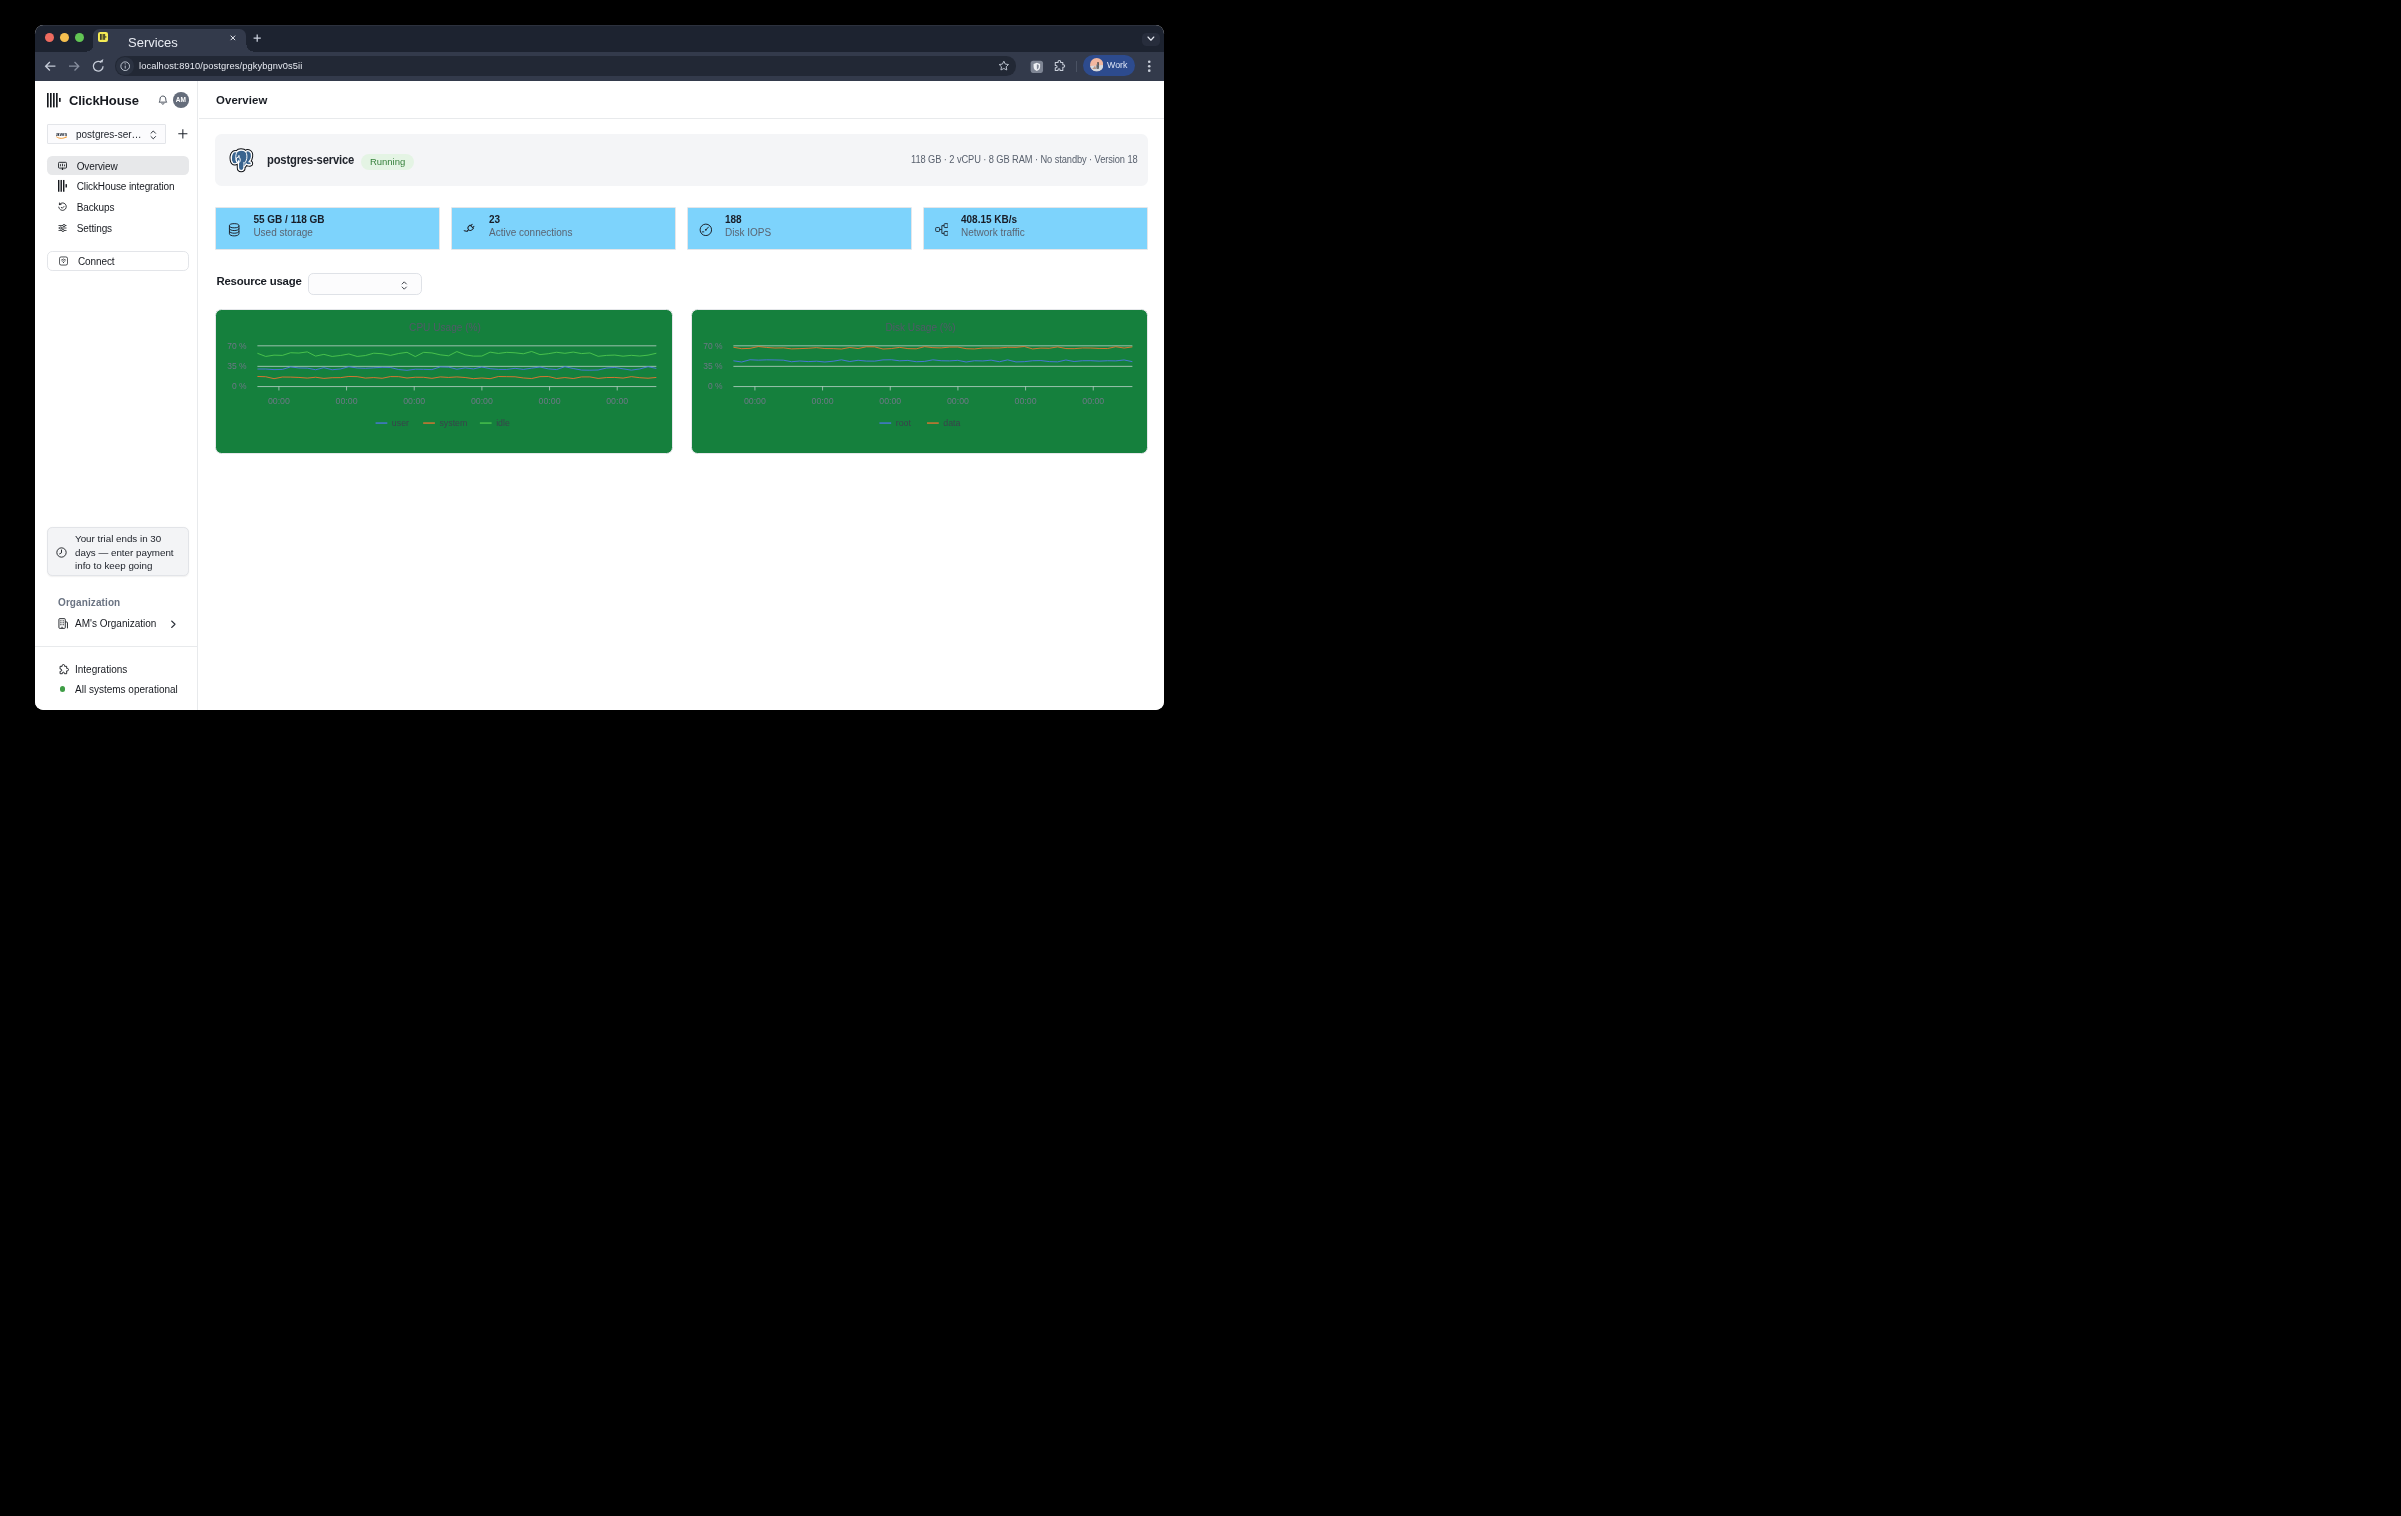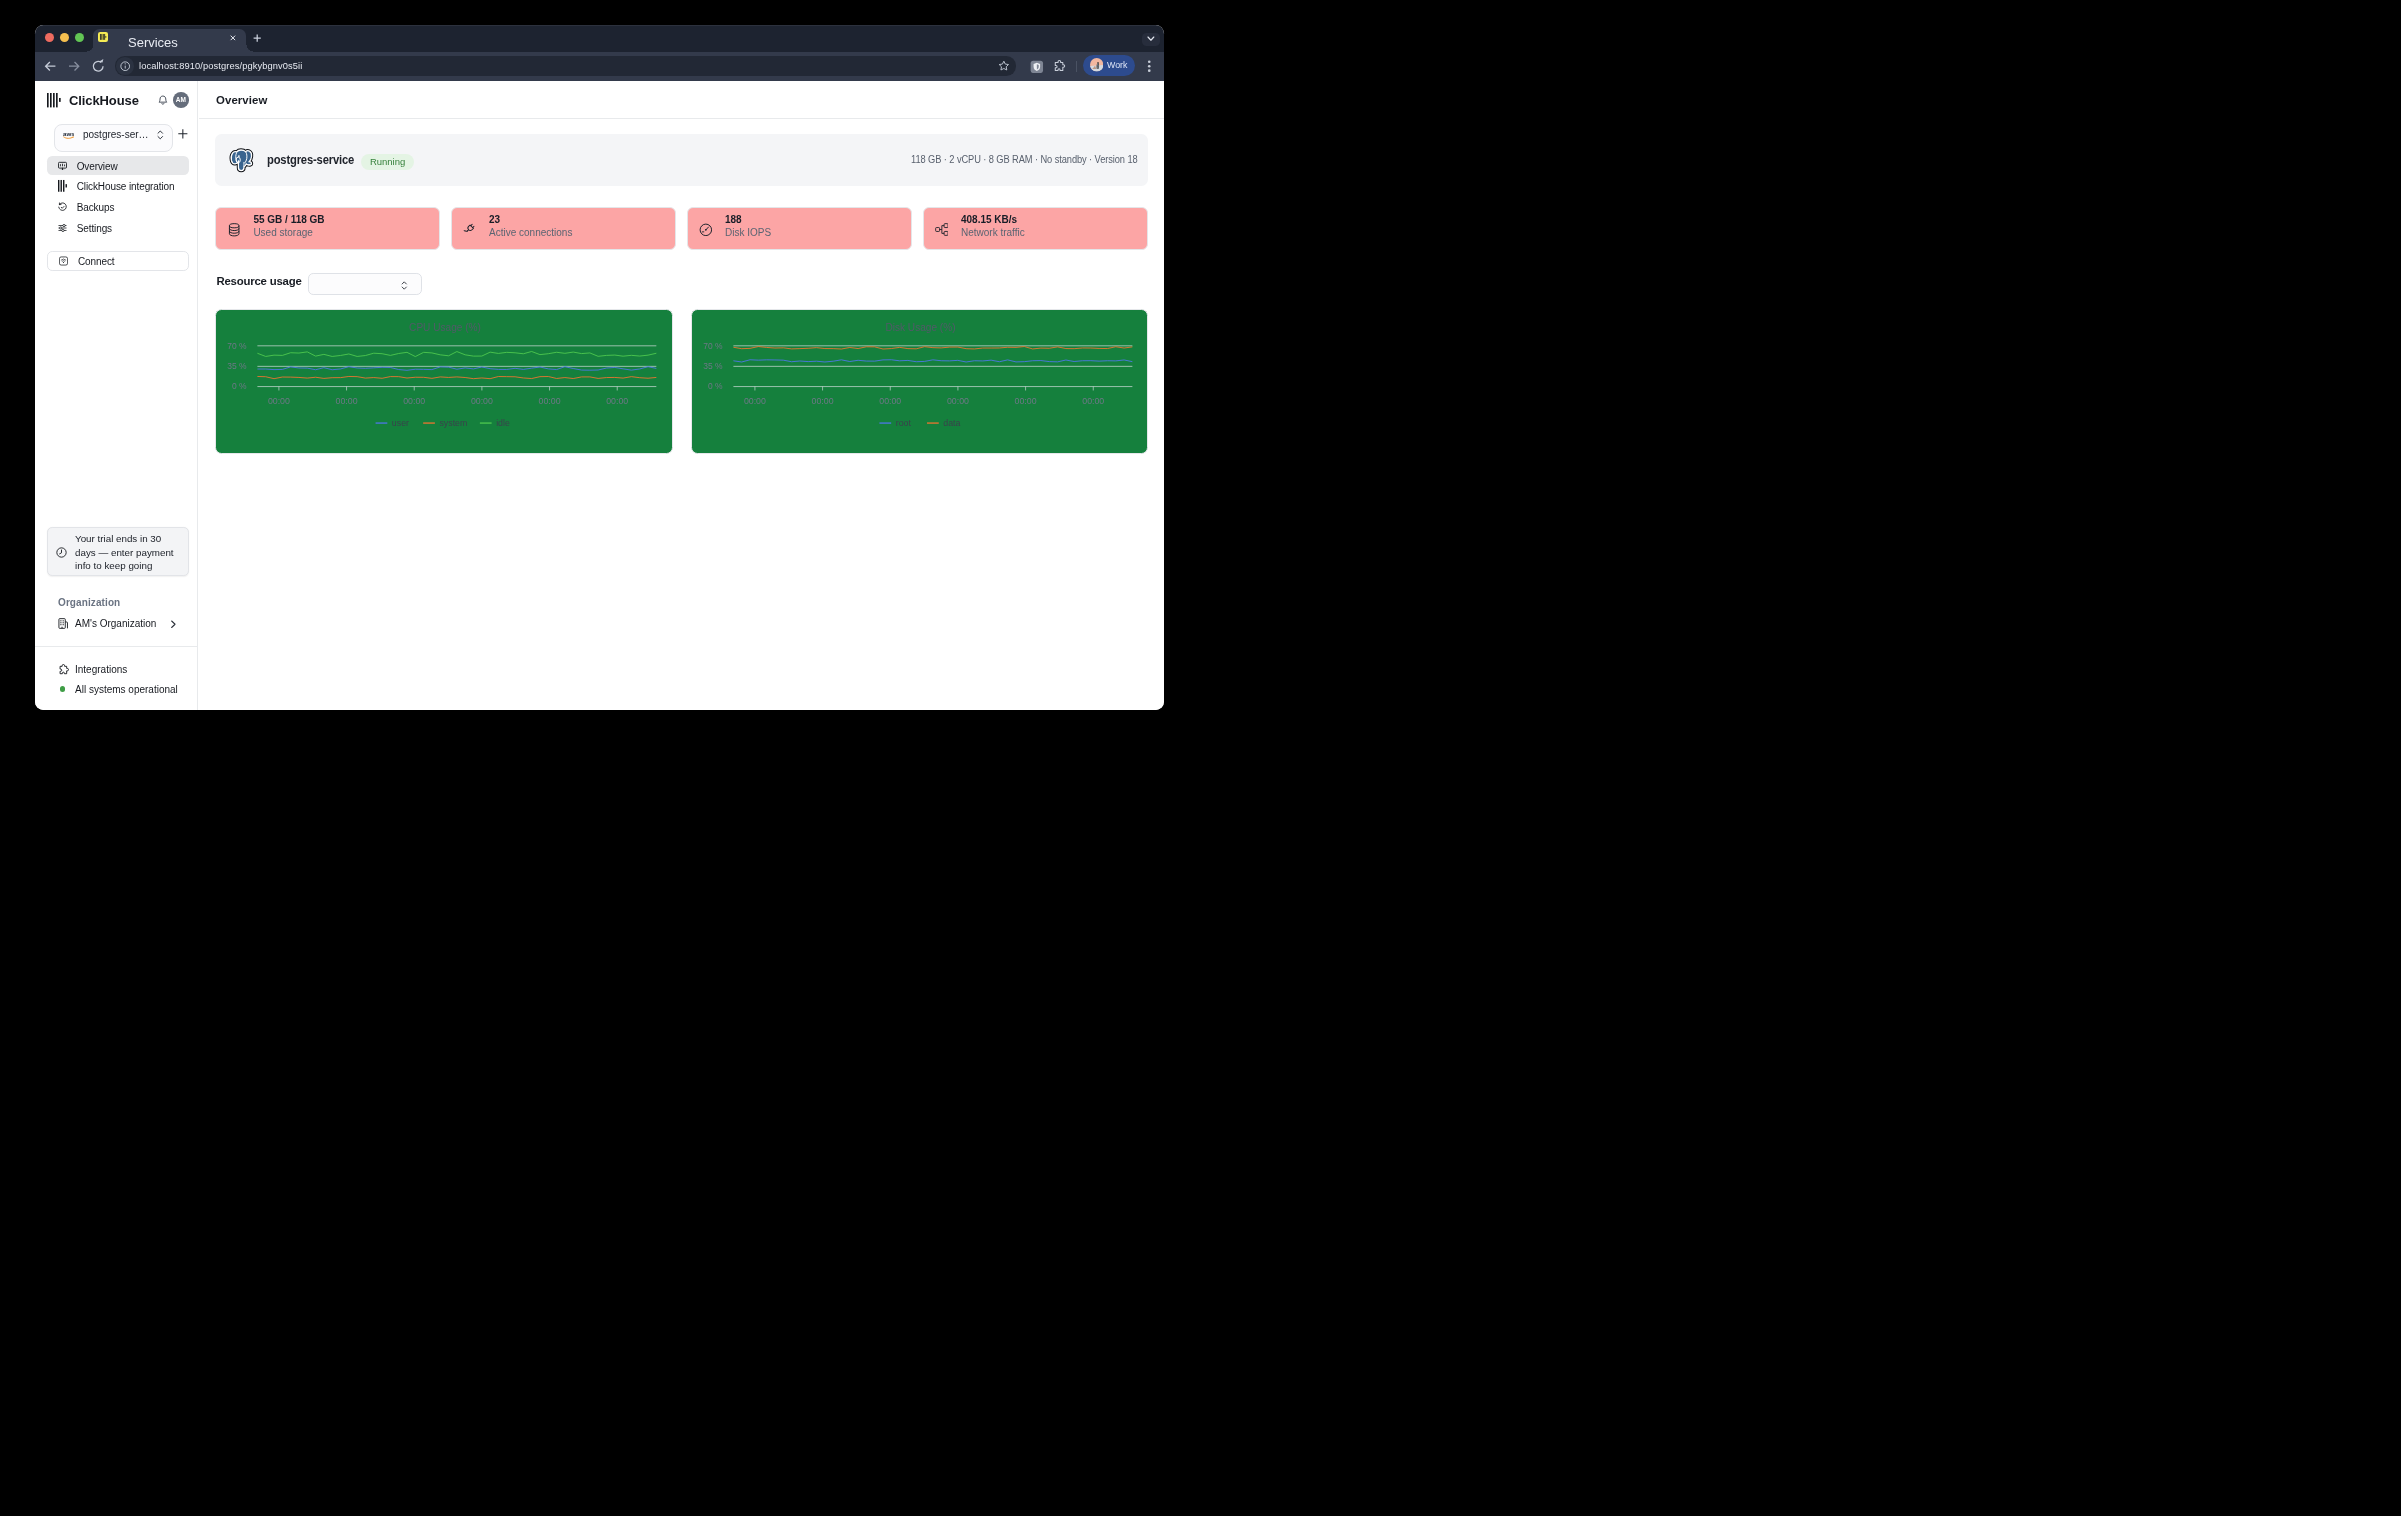--- a/index.html
+++ b/index.html
@@ -33,22 +33,22 @@
   .navitem.active { background:#e7e8ea; }
   .navlabel { position:absolute; left:30px; top:50%; transform:translateY(-50%);
     font-size:10px; color:#16191f; letter-spacing:-0.1px; white-space:nowrap; }
   .icx { position:absolute; left:11.2px; top:50%; transform:translateY(-50%); width:9px; height:9.8px; }
   .boxbtn { position:absolute; left:12px; width:142px; height:19.6px; border-radius:5.2px;
     border:0.7px solid #e3e5e9; background:#fff; }
   h1.pagetitle { position:absolute; left:17px; top:12.5px; font-size:11.4px; font-weight:700; color:#181c23; letter-spacing:0.1px;}
   .hdrline { position:absolute; left:0; top:37px; right:0; height:0.7px; background:#e8eaec; }
   .svccard { position:absolute; left:16.4px; top:53px; width:933px; height:52px;
     border-radius:6.5px; background:#f4f5f7; }
-  .mcard { position:absolute; top:126px; width:225px; height:43px; border-radius:6px;
-    border:0.7px solid #e4e6e9; background:#fca5a5; }
+  .mcard { position:absolute; top:126px; width:225px; height:43px; border-radius:1px;
+    border:0.7px solid #e4e6e9; background:#7dd3fc; }
   .mval { position:absolute; left:37px; top:6.2px; font-size:10px; font-weight:700; color:#171c26; line-height:12.7px; }
   .mlab { position:absolute; left:37px; top:19px; font-size:10px; color:#5a6472; line-height:12.7px; }
   .chartcard { position:absolute; top:228px; height:145px; border-radius:6.5px;
     border:0.7px solid #e5e7ea; background:#15803d; }
 </style>
 </head>
 <body>
 <div class="win">
 
   <div class="tabstrip">
@@ -155,21 +155,21 @@
       <div class="abs" style="left:34px;top:12.2px;font-size:13px;font-weight:700;color:#16191f;letter-spacing:-0.1px;">ClickHouse</div>
 
       <svg class="abs" style="left:123px;top:14.4px" width="9.8" height="10.4" viewBox="0 0 15 16">
         <path d="M7.5 1.6 C10.2 1.6 11.9 3.6 11.9 6.2 C11.9 9.3 12.9 10.4 13.5 11 L1.5 11 C2.1 10.4 3.1 9.3 3.1 6.2 C3.1 3.6 4.8 1.6 7.5 1.6 Z" stroke="#3c4350" stroke-width="1.4" fill="none" stroke-linejoin="round"></path>
         <path d="M5.9 13.2 a1.7 1.7 0 0 0 3.2 0" stroke="#3c4350" stroke-width="1.4" fill="none" stroke-linecap="round"></path>
       </svg>
       <div class="abs" style="left:138px;top:11.3px;width:15.7px;height:15.7px;border-radius:50%;background:#656d7b;">
         <div class="abs" style="left:0;top:4.2px;width:100%;text-align:center;font-size:6.5px;font-weight:700;color:#fff;letter-spacing:0.1px;">AM</div>
       </div>
 
-      <div class="abs" style="left:19px;top:43px;width:119px;height:28px;border-radius:8px;border:0.7px solid #e3e5e9;background:#fbfbfd;">
+      <div class="abs" style="left:12px;top:43px;width:119px;height:20px;border-radius:1px;border:0.7px solid #e3e5e9;background:#fbfbfd;">
         <svg class="abs" style="left:7.8px;top:5.2px" width="11.7" height="9.8" viewBox="0 0 18 15">
           <text x="0" y="8.5" font-family="Liberation Sans" font-size="9.5" font-weight="700" fill="#232b38">aws</text>
           <path d="M1 10.6 C5 13.6 11 13.6 15.6 10.8" stroke="#ef8e1c" stroke-width="1.4" fill="none" stroke-linecap="round"></path>
           <path d="M15.8 12.4 L16.3 10 L13.9 10.6" fill="#ef8e1c"></path>
         </svg>
         <div class="abs" style="left:28px;top:4.1px;font-size:10px;color:#23272f;">postgres-ser…</div>
         <svg class="abs" style="left:101px;top:5.2px" width="8.5" height="9.8" viewBox="0 0 13 15">
           <path d="M3 5 L6.5 1.5 L10 5" stroke="#2a2f38" stroke-width="1.5" fill="none" stroke-linecap="round" stroke-linejoin="round"></path>
           <path d="M3 10 L6.5 13.5 L10 10" stroke="#2a2f38" stroke-width="1.5" fill="none" stroke-linecap="round" stroke-linejoin="round"></path>
         </svg>

